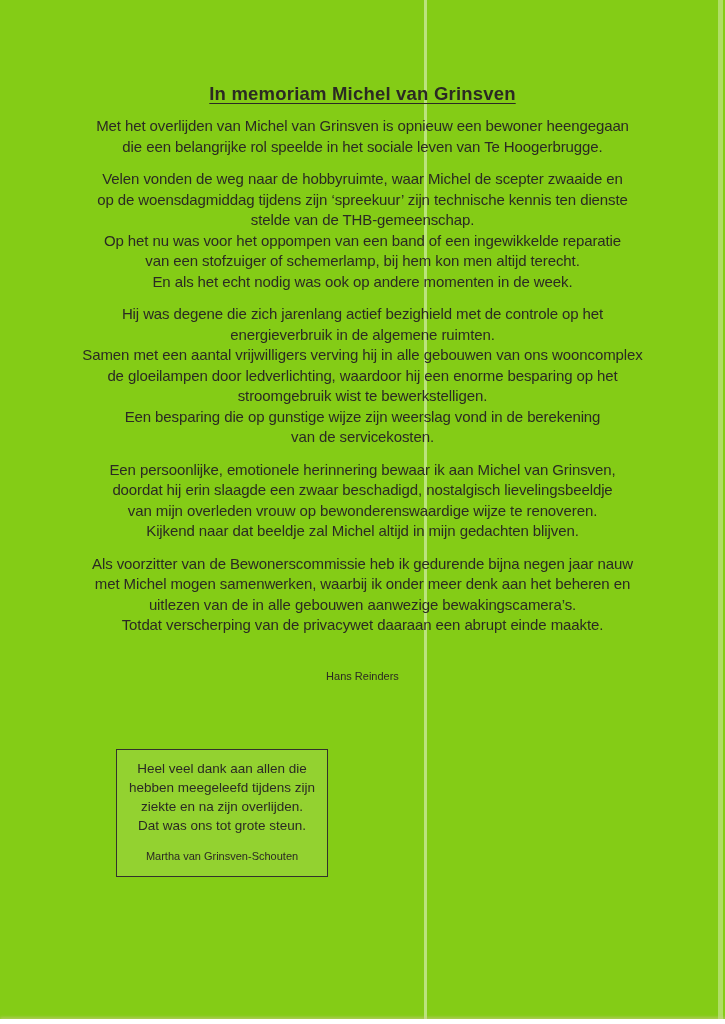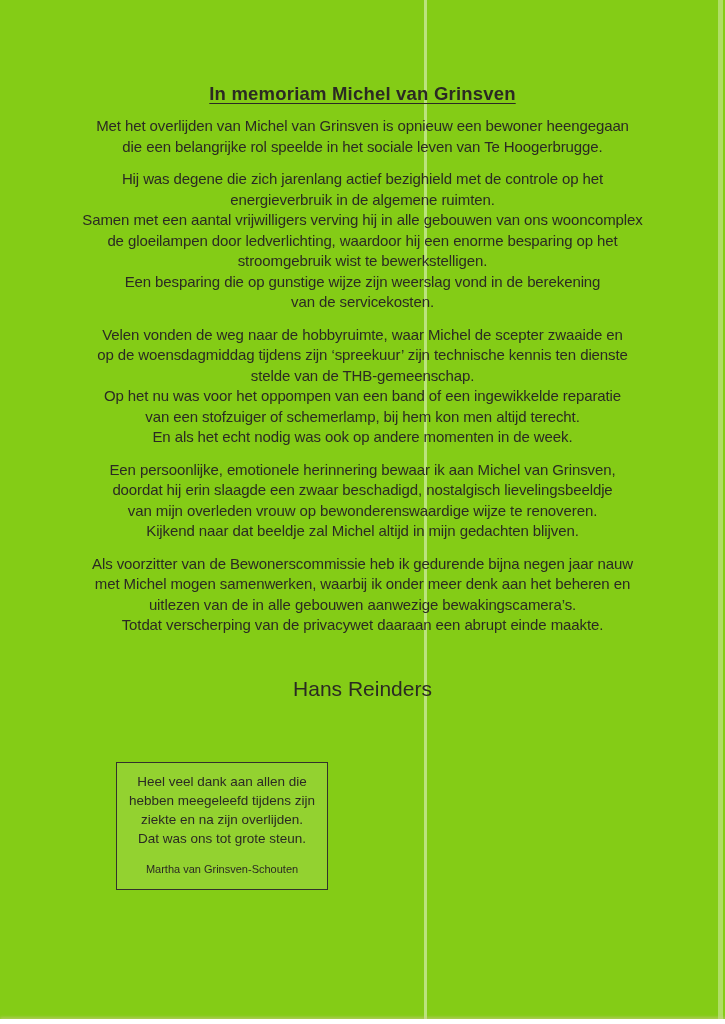--- a/index.html
+++ b/index.html
@@ -65,22 +65,22 @@
     line-height: 20.5px;
     white-space: pre-line;
     letter-spacing: -0.1px;
   }
   p.closing-line {
     margin: 0;
     font-size: 15px;
     line-height: 20.5px;
   }
   .signature-block {
-    margin-top: 43px;
-    font-size: 21px;
+    margin-top: 30px;
+    font-size: 11px;
     line-height: 20.5px;
   }
   .note-box {
     box-sizing: border-box;
     width: 212px;
     margin: 63px 0 12px 86px; 
     border: 1.5px solid #33322c;
     padding: 9px 8px 10px 8px;
     text-align: center;
     background: rgba(255, 255, 240, 0.12);
@@ -103,34 +103,34 @@
 <div class="sheet">
   <div class="fold-line"></div>
   <div class="edge-light"></div>
 
   <div class="content">
     <h1 class="doc-title">In memoriam Michel van Grinsven</h1>
 
     <p class="para">Met het overlijden van Michel van Grinsven is opnieuw een bewoner heengegaan
 die een belangrijke rol speelde in het sociale leven van Te Hoogerbrugge.</p>
 
+    <p class="para">Velen vonden de weg naar de hobbyruimte, waar Michel de scepter zwaaide en
+op de woensdagmiddag tijdens zijn ‘spreekuur’ zijn technische kennis ten dienste
+stelde van de THB-gemeenschap.
+Op het nu was voor het oppompen van een band of een ingewikkelde reparatie
+van een stofzuiger of schemerlamp, bij hem kon men altijd terecht.
+En als het echt nodig was ook op andere momenten in de week.</p>
+
     <p class="para">Hij was degene die zich jarenlang actief bezighield met de controle op het
 energieverbruik in de algemene ruimten.
 Samen met een aantal vrijwilligers verving hij in alle gebouwen van ons wooncomplex
 de gloeilampen door ledverlichting, waardoor hij een enorme besparing op het
 stroomgebruik wist te bewerkstelligen.
 Een besparing die op gunstige wijze zijn weerslag vond in de berekening
 van de servicekosten.</p>
-
-    <p class="para">Velen vonden de weg naar de hobbyruimte, waar Michel de scepter zwaaide en
-op de woensdagmiddag tijdens zijn ‘spreekuur’ zijn technische kennis ten dienste
-stelde van de THB-gemeenschap.
-Op het nu was voor het oppompen van een band of een ingewikkelde reparatie
-van een stofzuiger of schemerlamp, bij hem kon men altijd terecht.
-En als het echt nodig was ook op andere momenten in de week.</p>
 
     <p class="para">Een persoonlijke, emotionele herinnering bewaar ik aan Michel van Grinsven,
 doordat hij erin slaagde een zwaar beschadigd, nostalgisch lievelingsbeeldje
 van mijn overleden vrouw op bewonderenswaardige wijze te renoveren.
 Kijkend naar dat beeldje zal Michel altijd in mijn gedachten blijven.</p>
 
     <p class="para">Als voorzitter van de Bewonerscommissie heb ik gedurende bijna negen jaar nauw
 met Michel mogen samenwerken, waarbij ik onder meer denk aan het beheren en
 uitlezen van de in alle gebouwen aanwezige bewakingscamera’s.
 Totdat verscherping van de privacywet daaraan een abrupt einde maakte.</p>

